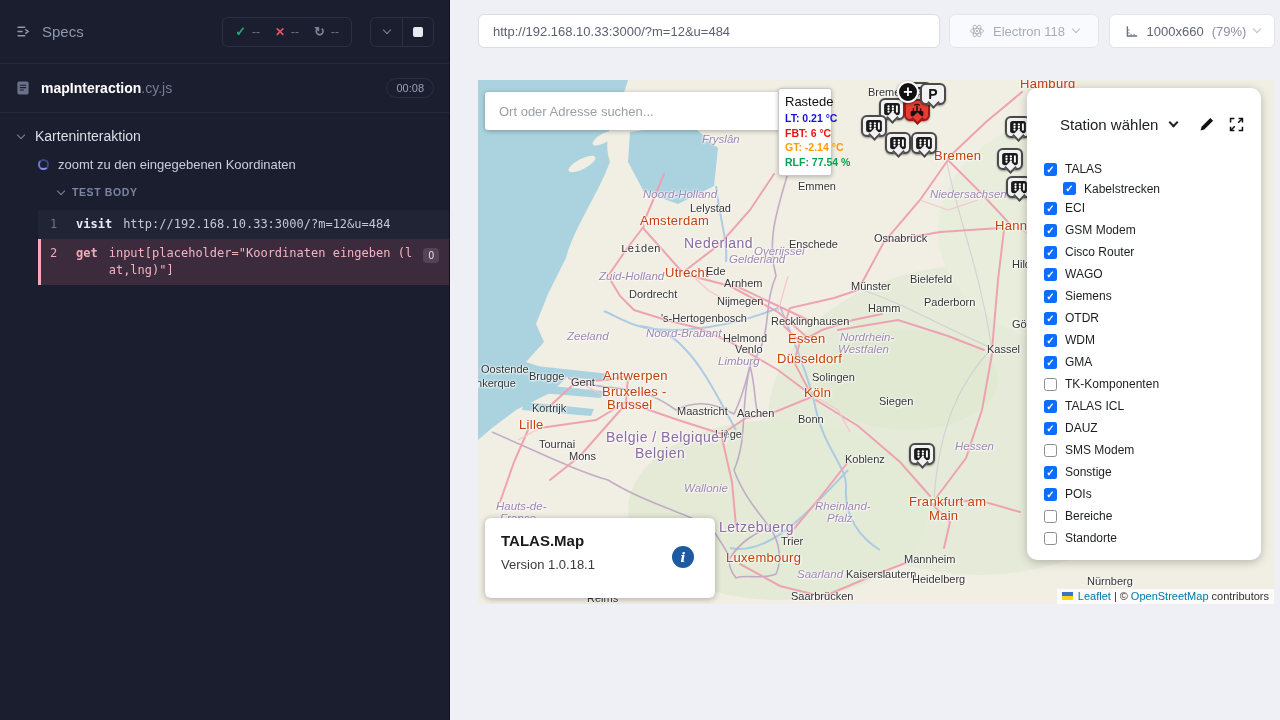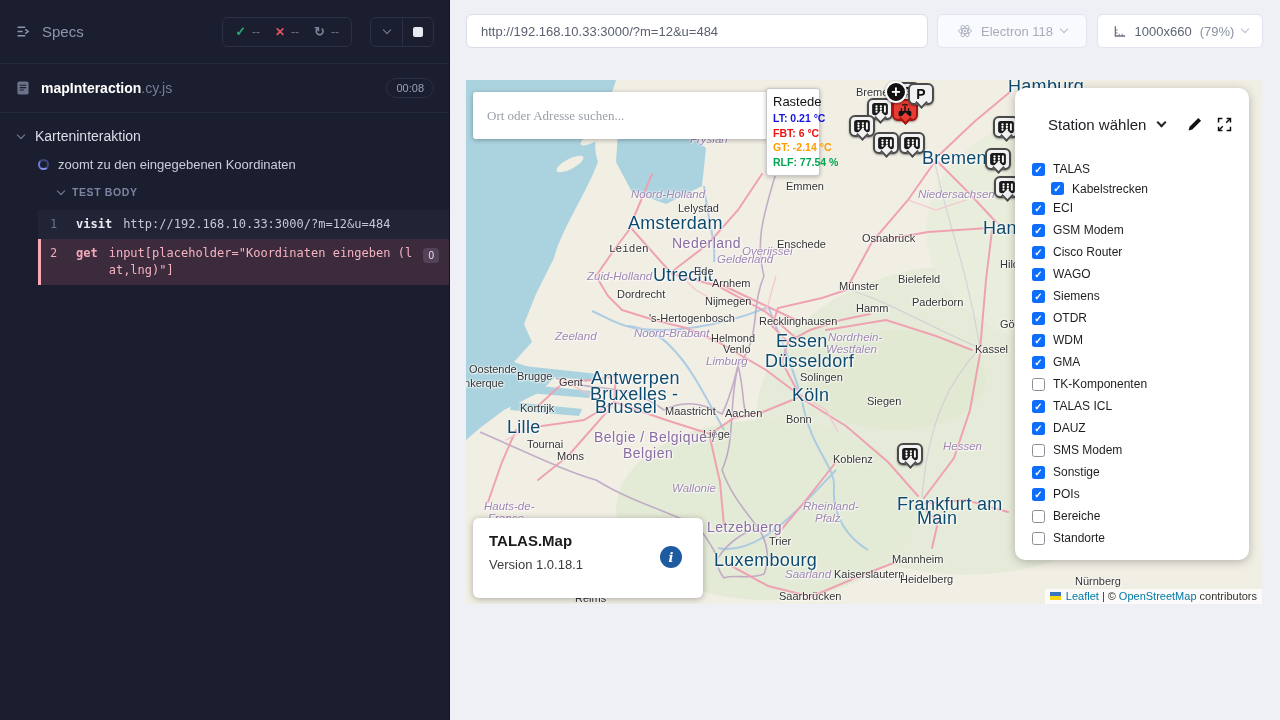--- a/index.html
+++ b/index.html
@@ -2,21 +2,21 @@
 <html><head>
 <meta charset="utf-8">
 <style>
   * { box-sizing: border-box; }
   html,body { margin:0; padding:0; }
   body {
     width:1280px; height:720px; overflow:hidden;
     font-family:"Liberation Sans", sans-serif;
     background:#eef0f6;
   }
-  #app { display:flex; width:1280px; height:720px; }
+  #app { display:flex; width:1280px; height:720px;gap:12px; }
 
   
   #sidebar {
     width:450px; flex-shrink:0; background:#1b1e2e; color:#d5d8e4;
     position:relative; border-right:1px solid #11131d;
   }
   .sb-header { height:64px; display:flex; align-items:center; padding:0 15px; border-bottom:1px solid #262a3d; gap:10px; }
   .specs-title { font-size:15px; color:#8f95ad; }
   .stats-box { margin-left:auto; display:flex; align-items:center; gap:15px; border:1px solid #2c3046; border-radius:6px; padding:6px 12px; font-size:12px; color:#6f7590; height:30px; }
   .stat { display:flex; gap:6px; align-items:center; }
@@ -56,35 +56,35 @@
   .browser-box { left:487px; width:150px; background:#f9fafd; border:1px solid #e2e5ef; color:#a6acbb; }
   .viewport-box { left:647px; width:166px; background:#ffffff; border:1px solid #e2e5ef; color:#5d6474; }
   .vp-zoom { color:#8a91a2; }
   .sel-chev { width:6px; height:6px; border-right:1.5px solid #b6bcc8; border-bottom:1.5px solid #b6bcc8; transform:rotate(45deg); margin-top:-4px; }
 
   
   #map { position:absolute; left:16px; top:80px; width:796px; height:524px; background:#f1eee4; overflow:hidden; }
   #map svg.base { position:absolute; left:0; top:0; z-index:1; }
   .ml { position:absolute; white-space:nowrap; z-index:2; text-shadow:0 0 2px #fff, 0 0 3px #fff, 1px 1px 2px #fff; }
   .city    { font-size:11px; color:#343434; }
-  .city-lg { font-size:18px; color:#0c4a6e; letter-spacing:.3px; }
+  .city-lg { font-size:13px; color:#c2410c; letter-spacing:.3px; }
   .region  { font-size:11.5px; font-style:italic; color:#9e86b0; }
   .country { font-size:14px; color:#8a6ba2; letter-spacing:.5px; }
 
   .pin { position:absolute; z-index:5; transform:translate(-50%,-50%); cursor:pointer; }
   .pin .head { width:26px; height:22px; background:#f2f2f2; border:2px solid #4a4a4a; border-radius:6px; display:flex; align-items:center; justify-content:center; box-shadow:0 1px 2px rgba(0,0,0,.4); }
   .pin .tail { width:9px; height:9px; background:#f2f2f2; border-right:2px solid #4a4a4a; border-bottom:2px solid #4a4a4a; transform:rotate(45deg); margin:-7px auto 0; }
   .pin.red .head { background:#e63c34; border-color:#a31510; }
   .pin.red .tail { background:#e63c34; border-color:#a31510; }
   .pin.p .head .pl { font-weight:bold; font-size:14px; color:#111; }
   .pin.plus { z-index:6; }
   .pin.plus .head { width:22px; height:22px; border-radius:50%; background:#111; border:2px solid #fff; box-shadow:0 1px 3px rgba(0,0,0,.5); }
   .pin.plus .pl { color:#fff; font-weight:bold; font-size:16px; line-height:16px; }
 
-  .search-box { position:absolute; left:7px; top:12px; width:305px; height:47px; background:#fff; border-radius:3px; box-shadow:0 1px 5px rgba(0,0,0,.3); z-index:7; display:flex; align-items:center;font-family:Liberation Serif, serif; }
+  .search-box { position:absolute; left:7px; top:12px; width:305px; height:38px; background:#fff; border-radius:3px; box-shadow:0 1px 5px rgba(0,0,0,.3); z-index:7; display:flex; align-items:center; }
   .search-box input { border:none; outline:none; width:100%; padding:0 14px; font-size:13px; color:#333; font-family:inherit; background:transparent; }
   .search-box input::placeholder { color:#9aa0a8; }
 
   .tooltip { position:absolute; left:300px; top:8px; width:54px; background:#fff; border:1px solid #c9c9c9; border-radius:3px; box-shadow:0 1px 4px rgba(0,0,0,.25); z-index:8; padding:5px 6px 6px; }
   .tt-title { font-size:13px; color:#111; margin-bottom:2px; }
   .tt-row { font-size:10.5px; font-weight:bold; line-height:14.5px; white-space:nowrap; }
 
   .station-panel { position:absolute; left:549px; top:8px; width:234px; height:472px; background:#fff; border-radius:10px; box-shadow:0 2px 10px rgba(0,0,0,.25); z-index:9; }
   .panel-head { display:flex; align-items:center; padding:28px 16px 0 33px; }
   .panel-title { font-size:15px; color:#202226; }

